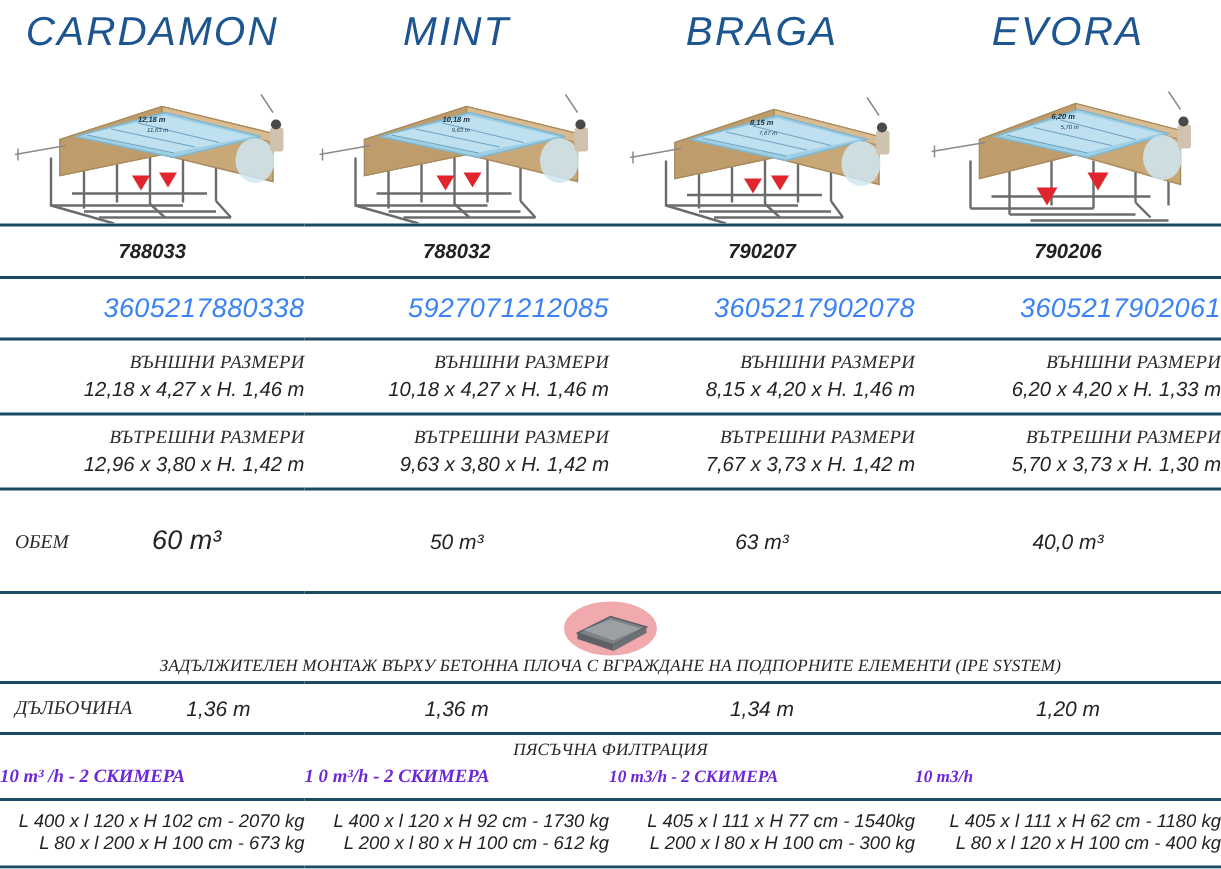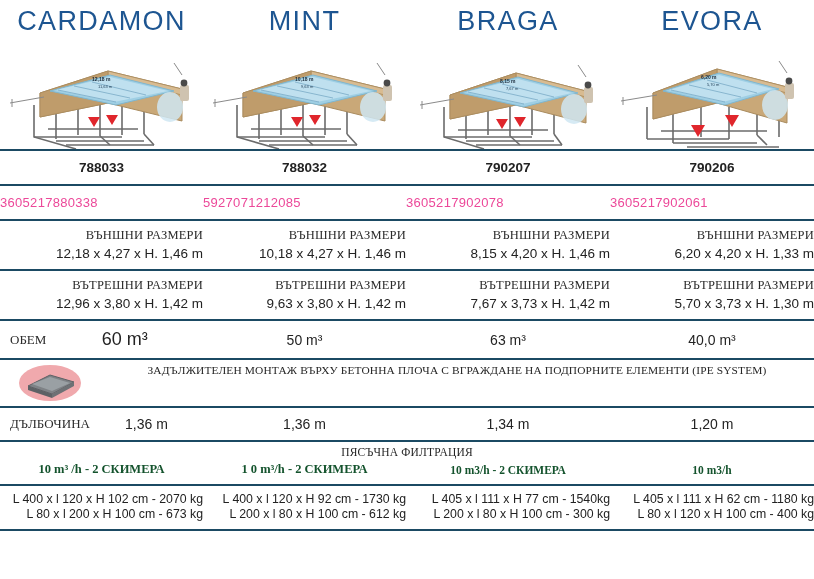--- a/index.html
+++ b/index.html
@@ -2,39 +2,39 @@
 <html><head>
 <meta charset="utf-8">
 <style>
   * { box-sizing: border-box; margin: 0; padding: 0; }
   html, body {
     width: 814px; height: 579px;
     background: #ffffff;
     font-family: "Liberation Sans", sans-serif;
     overflow: hidden;
   }
-  .sheet { position: relative; width: 752px; height: 579px; background:#fff; }
+  .sheet { position: relative; width: 752px; height: 579px; background:#fff;font-style:italic; }
 
   
   table.spec { width: 814px; border-collapse: collapse; table-layout: fixed; }
   table.spec td { vertical-align: middle; }
 
   
   .rule-top    { border-top: 2.5px solid #1b4a63; }
   .rule-bottom { border-bottom: 2.5px solid #1b4a63; }
 
   
   .prod-head { text-align: center; padding: 0; }
   .prod-title {
     font-size: 27px; letter-spacing: 1.4px;
     color: #1d5591; font-weight: 400;
     padding: 6px 0 4px 0; white-space: nowrap;
   }
   .art-cell  { text-align:center; font-size: 13.5px; font-weight: bold; color:#222; padding: 9px 0; }
-  .ean-cell  { text-align:left; font-size: 13px; color:#ec4899; padding: 9px 0; letter-spacing:.3px; }
+  .ean-cell  { text-align:right; font-size: 18px; color:#3b82f6; padding: 9px 0; letter-spacing:.3px; }
 
   .dim-cell { text-align:right; padding: 7px 0 8px 0; }
   .dim-label {
     font-family: "Liberation Serif", serif;
     font-size: 12.5px; color:#2b2b2b; letter-spacing:.2px; display:block;
     margin-bottom: 3px;
   }
   .dim-value { font-size: 13.5px; color:#232323; display:block; }
 
   .lbl-cell {
@@ -48,22 +48,22 @@
     font-size: 11.4px; color:#262626; letter-spacing:.15px;
     text-align:center; white-space: nowrap;
   }
   .filtr-title {
     font-family: "Liberation Serif", serif;
     font-size: 11.5px; color:#262626; text-align:center;
     padding: 4px 0 1px 0; letter-spacing:.2px;
   }
   .filtr-cell {
     font-family: "Liberation Serif", serif;
-    font-weight: bold; font-size: 12.5px; color:#14532d;
-    text-align:center; padding: 3px 0 7px 0; white-space:nowrap;
+    font-weight: bold; font-size: 12.5px; color:#6d28d9;
+    padding: 3px 0 7px 0; white-space:nowrap;
   }
   .filtr-cell.small { font-size: 11.5px; }
   .wt-cell {
     text-align:right; font-size: 12.3px; color:#222;
     padding: 6px 0 8px 0; line-height: 1.18; white-space:nowrap;
   }
 
   
   .illus-wrap { display:flex; justify-content:center; align-items:flex-end; height:108px; }
   .illus { display:block; }
@@ -332,34 +332,34 @@
         <span class="dim-label">ВЪТРЕШНИ РАЗМЕРИ</span>
         <span class="dim-value">7,67 x 3,73 x H. 1,42 m</span>
       </td>
       <td class="dim-cell">
         <span class="dim-label">ВЪТРЕШНИ РАЗМЕРИ</span>
         <span class="dim-value">5,70 x 3,73 x H. 1,30 m</span>
       </td>
     </tr>
 
     <tr class="rule-bottom">
-      <td style="padding:8px 0;">
+      <td style="padding:23px 0;">
         <div style="display:flex;align-items:center;">
           <span class="lbl-cell">ОБЕМ</span>
           <span style="flex:1;text-align:center;font-size:18px;color:#232323;">60 m³</span>
         </div>
       </td>
       <td class="val-cell">50 m³</td>
       <td class="val-cell">63 m³</td>
       <td class="val-cell">40,0 m³</td>
     </tr>
 
     <tr class="rule-bottom">
       <td colspan="4" class="slab-cell">
-        <div style="display:flex;">
+        <div style="display:flex;align-items:center;flex-direction:column;">
           <span style="width:100px;display:flex;justify-content:center;">
             <svg width="64" height="38" viewBox="0 0 64 38">
               <ellipse cx="32" cy="19" rx="31" ry="18" fill="#f0a9ad"></ellipse>
               <polygon points="10,22 32,11 56,18 34,30" fill="#7e8286" stroke="#5d6165" stroke-width="1"></polygon>
               <polygon points="10,22 34,30 34,34 10,26" fill="#5d6165"></polygon>
               <polygon points="34,30 56,18 56,22 34,34" fill="#6d7175"></polygon>
               <polygon points="14,20 32,13 52,19 34,27" fill="#9aa0a4"></polygon>
             </svg>
           </span>
           <span style="flex:1;" class="note-text">ЗАДЪЛЖИТЕЛЕН МОНТАЖ ВЪРХУ БЕТОННА ПЛОЧА С ВГРАЖДАНЕ НА ПОДПОРНИТЕ ЕЛЕМЕНТИ (IPE SYSTEM)</span>

